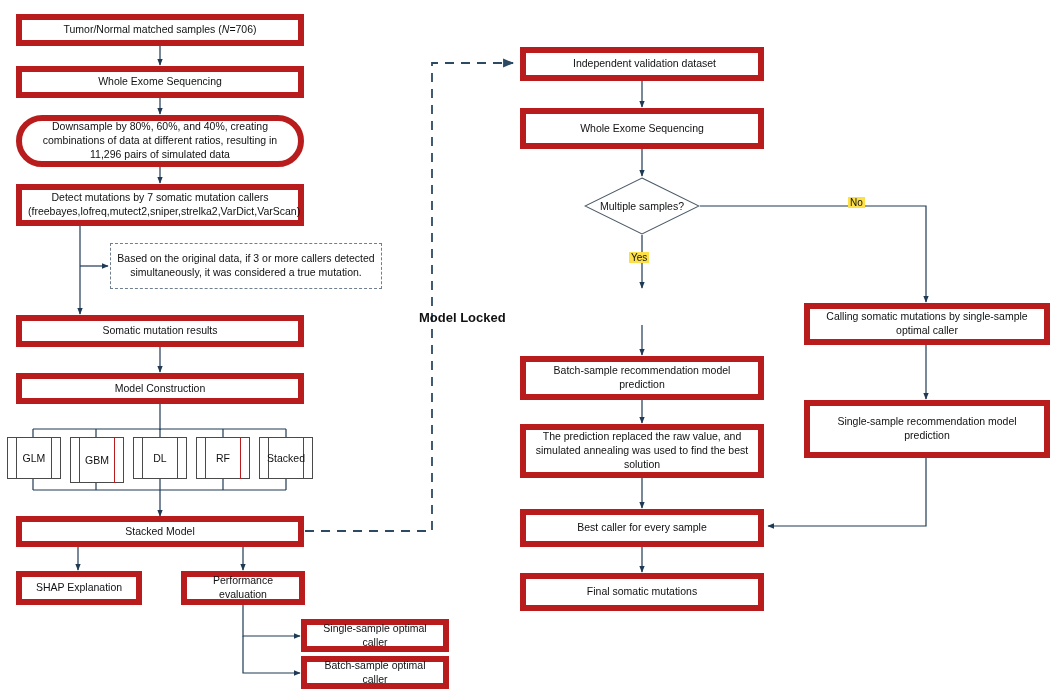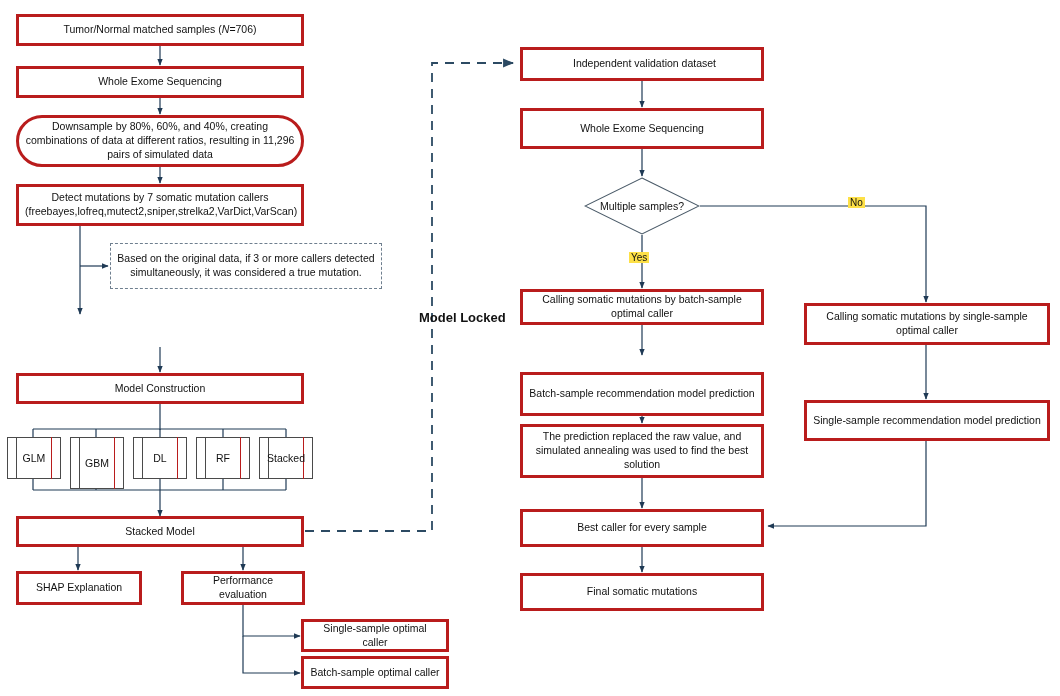--- a/index.html
+++ b/index.html
@@ -23,21 +23,21 @@
     position: absolute;
     left: 0;
     top: 0;
     width: 1060px;
     height: 696px;
     pointer-events: none;
   }
   .node {
     position: absolute;
     box-sizing: border-box;
-    border: 3px solid #b91c1c;
+    border: 6px solid #b91c1c;
     background: #ffffff;
     display: flex;
     align-items: center;
     justify-content: center;
     text-align: center;
     font-size: 10.5px;
     line-height: 1.32;
     color: #111111;
     padding: 2px 6px;
     z-index: 3;
@@ -194,29 +194,32 @@
   </div>
 
   <div class="node" style="left:16px; top:184px; width:288px; height:42px;">
     <span class="txt">Detect mutations by 7 somatic mutation callers (freebayes,lofreq,mutect2,sniper,strelka2,VarDict,VarScan)</span>
   </div>
 
   <div class="node dashed" style="left:110px; top:243px; width:272px; height:46px;">
     <span class="txt">Based on the original data, if 3 or more callers detected simultaneously, it was considered  a true mutation.</span>
   </div>
 
+  <div class="node" style="left:16px; top:315px; width:288px; height:32px;">
+    <span class="txt">Somatic mutation results</span>
+  </div>
 
   <div class="node" style="left:16px; top:373px; width:288px; height:31px;">
     <span class="txt">Model Construction</span>
   </div>
 
   <div class="model" style="left:7px; top:437px; width:54px; height:42px;">
     <div class="inner">GLM</div>
   </div>
-  <div class="model" style="left:70px; top:437px; width:54px; height:52px;">
+  <div class="model" style="left:70px; top:437px; width:54px; height:46px;">
     <div class="inner">GBM</div>
   </div>
   <div class="model" style="left:133px; top:437px; width:54px; height:42px;padding-left:16px;">
     <div class="inner">DL</div>
   </div>
   <div class="model" style="left:196px; top:437px; width:54px; height:42px;">
     <div class="inner">RF</div>
   </div>
   <div class="model" style="left:259px; top:437px; width:54px; height:42px;">
     <div class="inner">Stacked</div>
@@ -255,41 +258,38 @@
   <div class="diamond" style="left:584px; top:177px; width:116px; height:58px;">
     <svg width="116" height="58" viewBox="0 0 116 58">
       <polygon points="58,1 115,29 58,57 1,29" fill="#ffffff" stroke="#4a5a68" stroke-width="1.1"></polygon>
     </svg>
     <div class="dlabel">Multiple samples?</div>
   </div>
 
   <div class="edge-label" style="left:629px; top:252px;">Yes</div>
   <div class="edge-label" style="left:848px; top:197px;">No</div>
 
-  <div class="node" style="left:520px; top:289px; width:244px; height:36px;">
-    <span class="txt">Calling somatic mutations by batch-sample optimal caller</span>
-  </div>
-
-  <div class="node" style="left:520px; top:356px; width:244px; height:44px;margin-top:16px;">
+
+  <div class="node" style="left:520px; top:356px; width:244px; height:44px;">
     <span class="txt">Batch-sample recommendation model prediction</span>
   </div>
 
   <div class="node" style="left:520px; top:424px; width:244px; height:54px;">
     <span class="txt">The prediction replaced the raw value, and simulated annealing was used to find the best solution</span>
   </div>
 
   <div class="node" style="left:520px; top:509px; width:244px; height:38px;">
     <span class="txt">Best caller for every sample</span>
   </div>
 
   <div class="node" style="left:520px; top:573px; width:244px; height:38px;">
     <span class="txt">Final somatic mutations</span>
   </div>
 
   <div class="node" style="left:804px; top:303px; width:246px; height:42px;">
     <span class="txt">Calling somatic mutations by single-sample optimal caller</span>
   </div>
 
-  <div class="node" style="left:804px; top:400px; width:246px; height:41px;">
+  <div class="node" style="left:804px; top:400px; width:246px; height:58px;">
     <span class="txt">Single-sample recommendation model prediction</span>
   </div>
 
 </div>
 
 </body></html>

